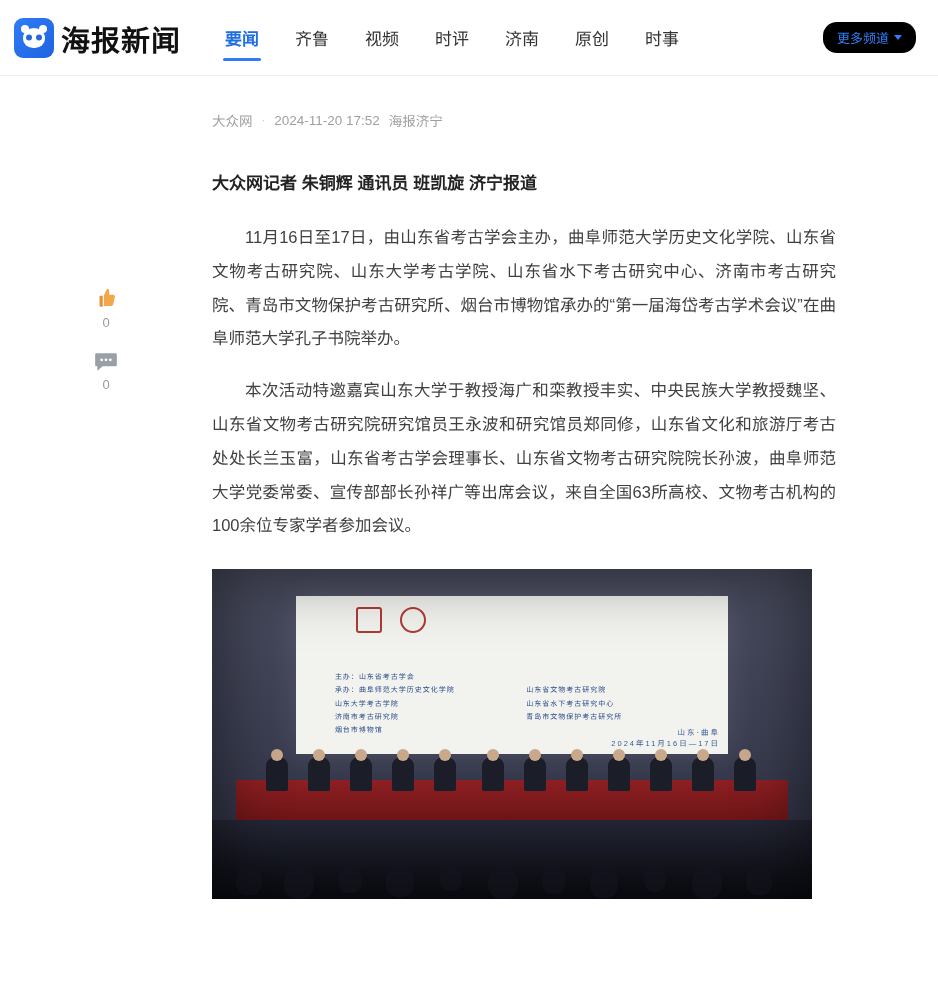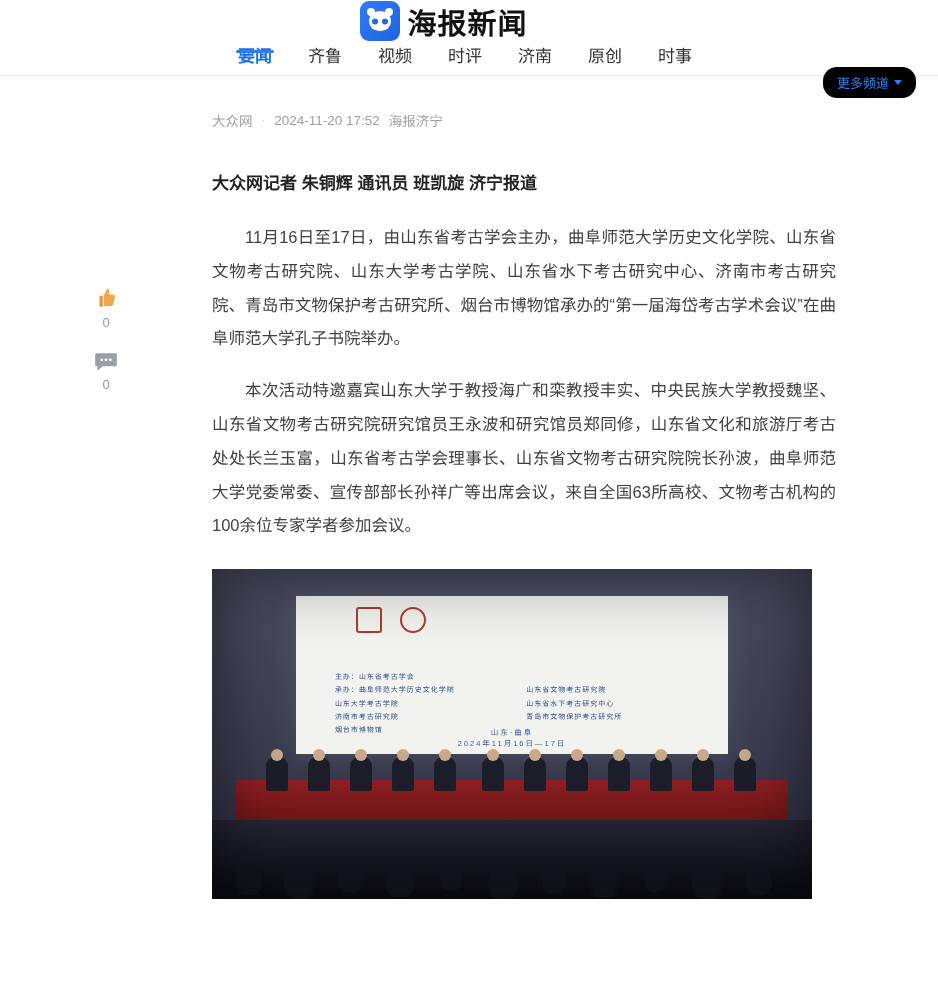--- a/index.html
+++ b/index.html
@@ -13,21 +13,20 @@
   body { position: relative; }
 
   
   .header {
     position: relative;
     height: 76px;
     border-bottom: 1px solid #eeeeee;
     display: flex;
     align-items: center;
     padding: 0 22px 0 14px;
-    flex-direction: column;
   }
   .logo-wrap {
     display: flex;
     align-items: center;
     gap: 7px;
     margin-right: 42px;
   }
   .logo-mark {
     width: 40px; height: 40px;
     border-radius: 9px;
@@ -244,22 +243,22 @@
     color: #2b4a86;
     font-size: 7px;
     line-height: 1.9;
     letter-spacing: 1px;
   }
   .photo .screen .s-lines .row { display: flex; gap: 8%; }
   .photo .screen .s-lines .row span:first-child { width: 46%; }
   .photo .screen .s-foot {
     position: absolute;
     bottom: 4%;
-    left: 0; right: 0;
-    text-align: center;
+    left: 0; right: 8px;
+    text-align: right;
     color: #3a5a95;
     font-size: 7.5px;
     letter-spacing: 2px;
   }
   .photo .table {
     position: absolute;
     left: 4%; right: 4%;
     top: 64%;
     height: 12%;
     background: linear-gradient(#8e1f22, #6d1517);

